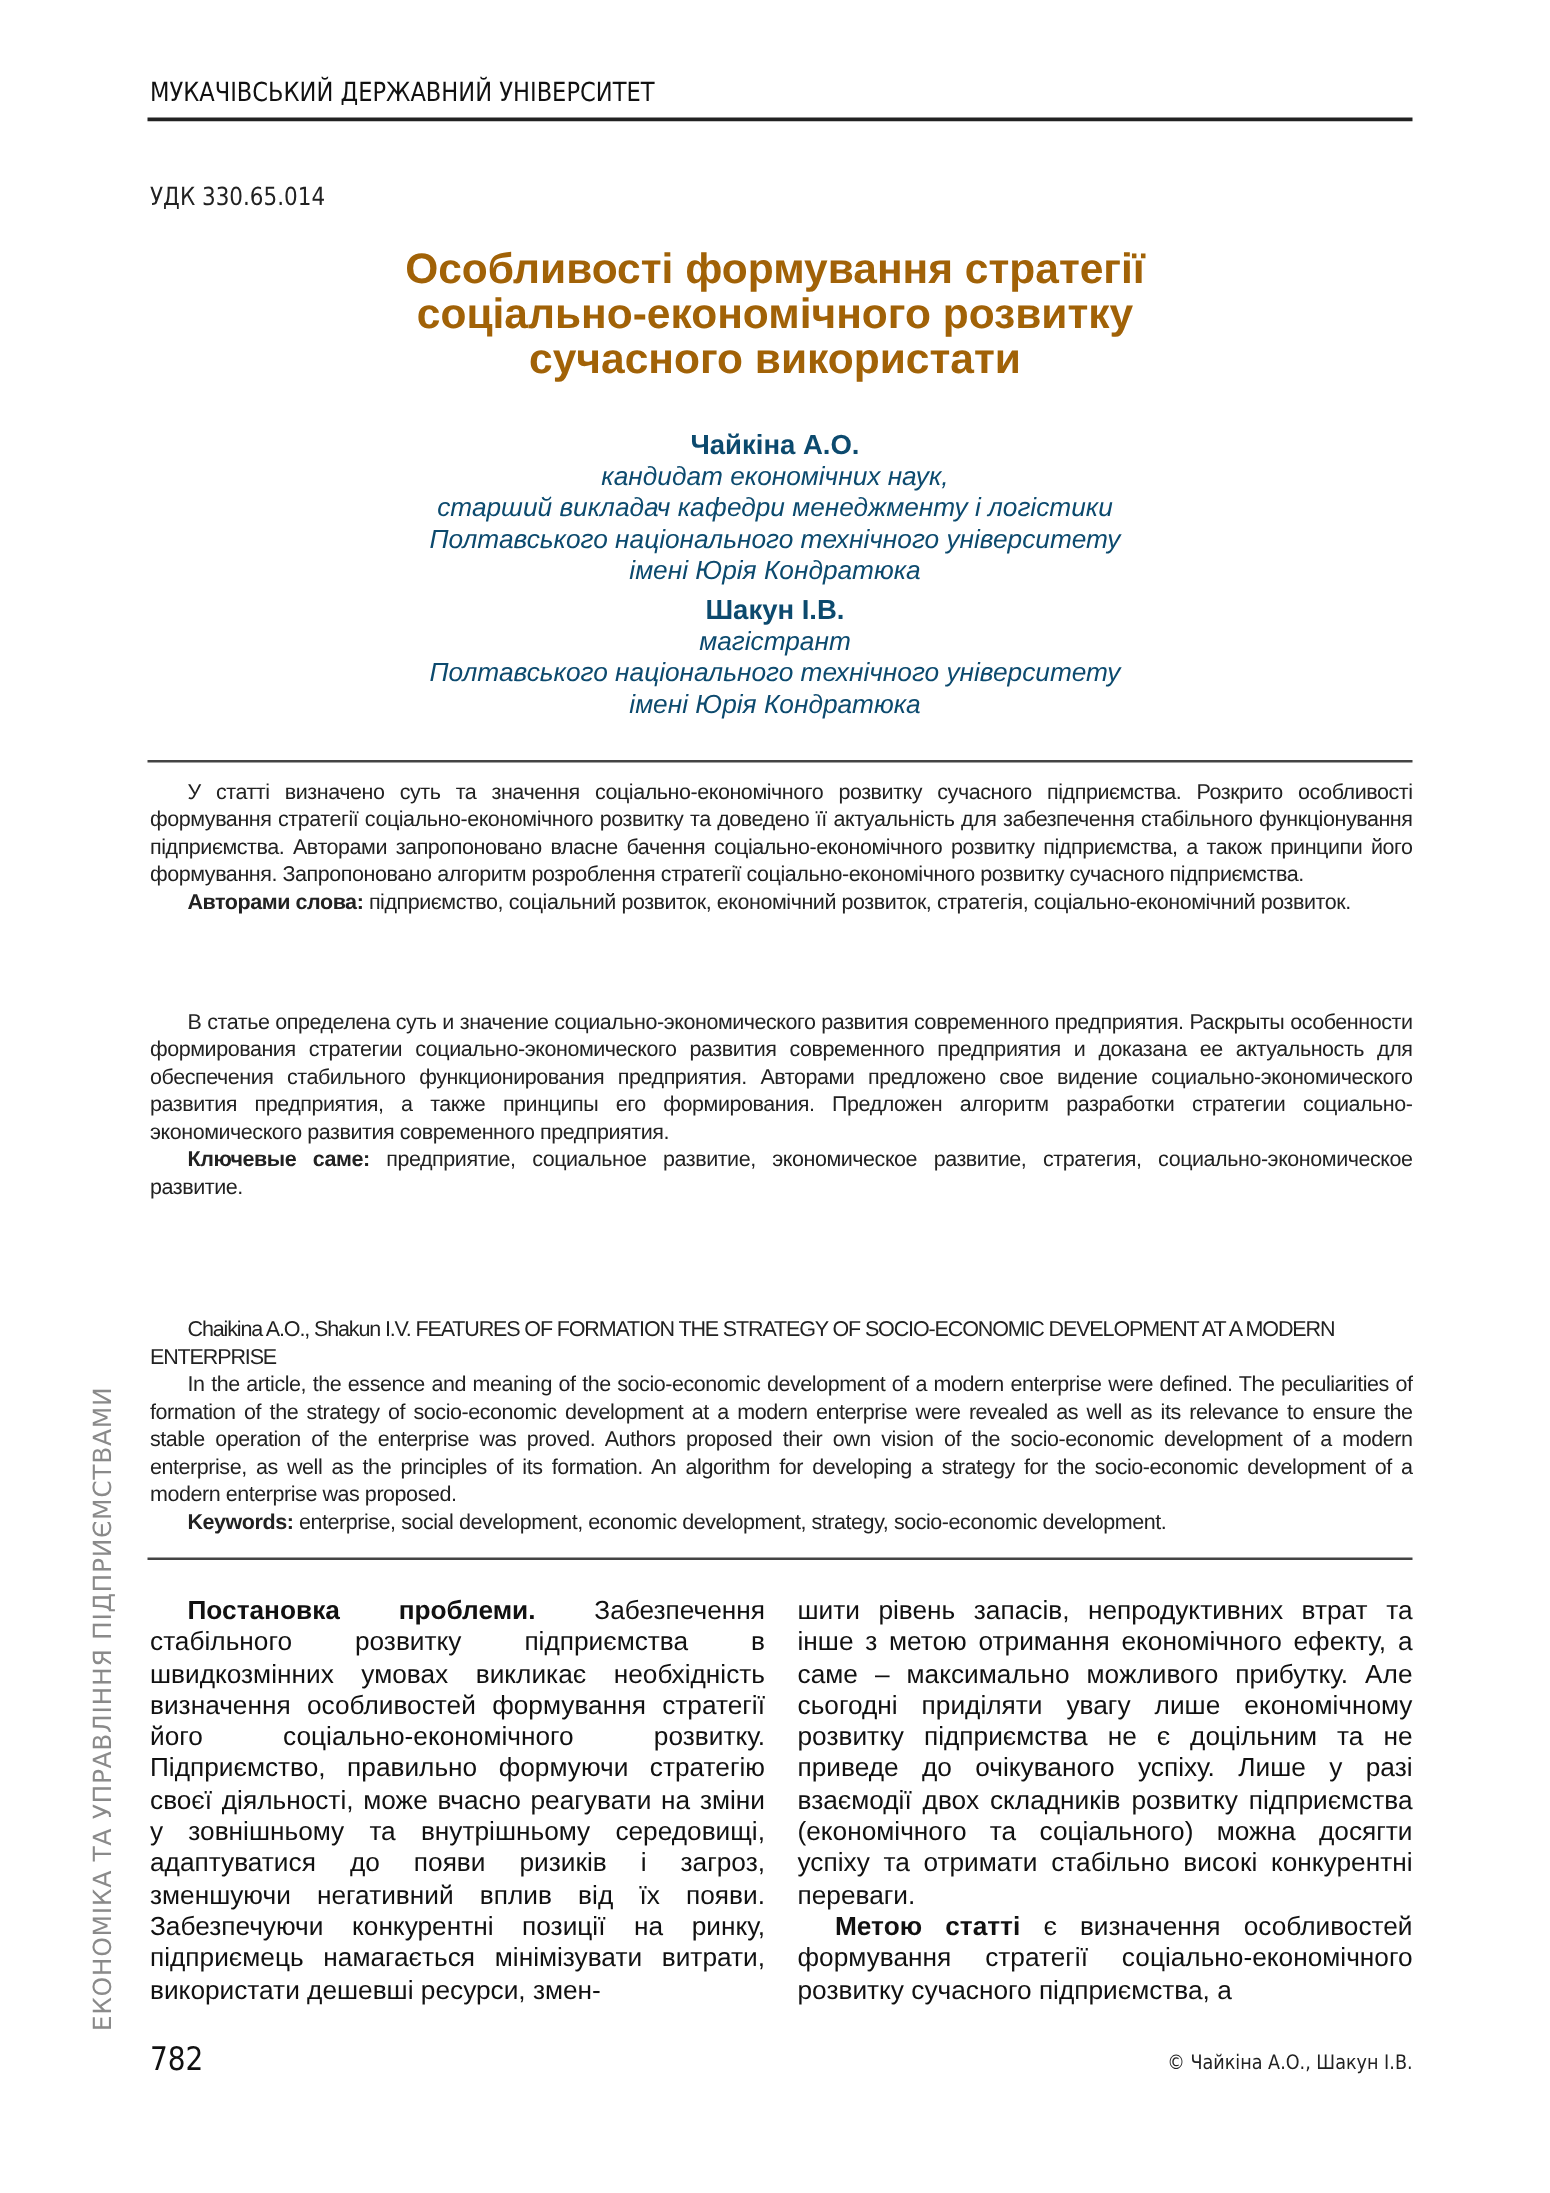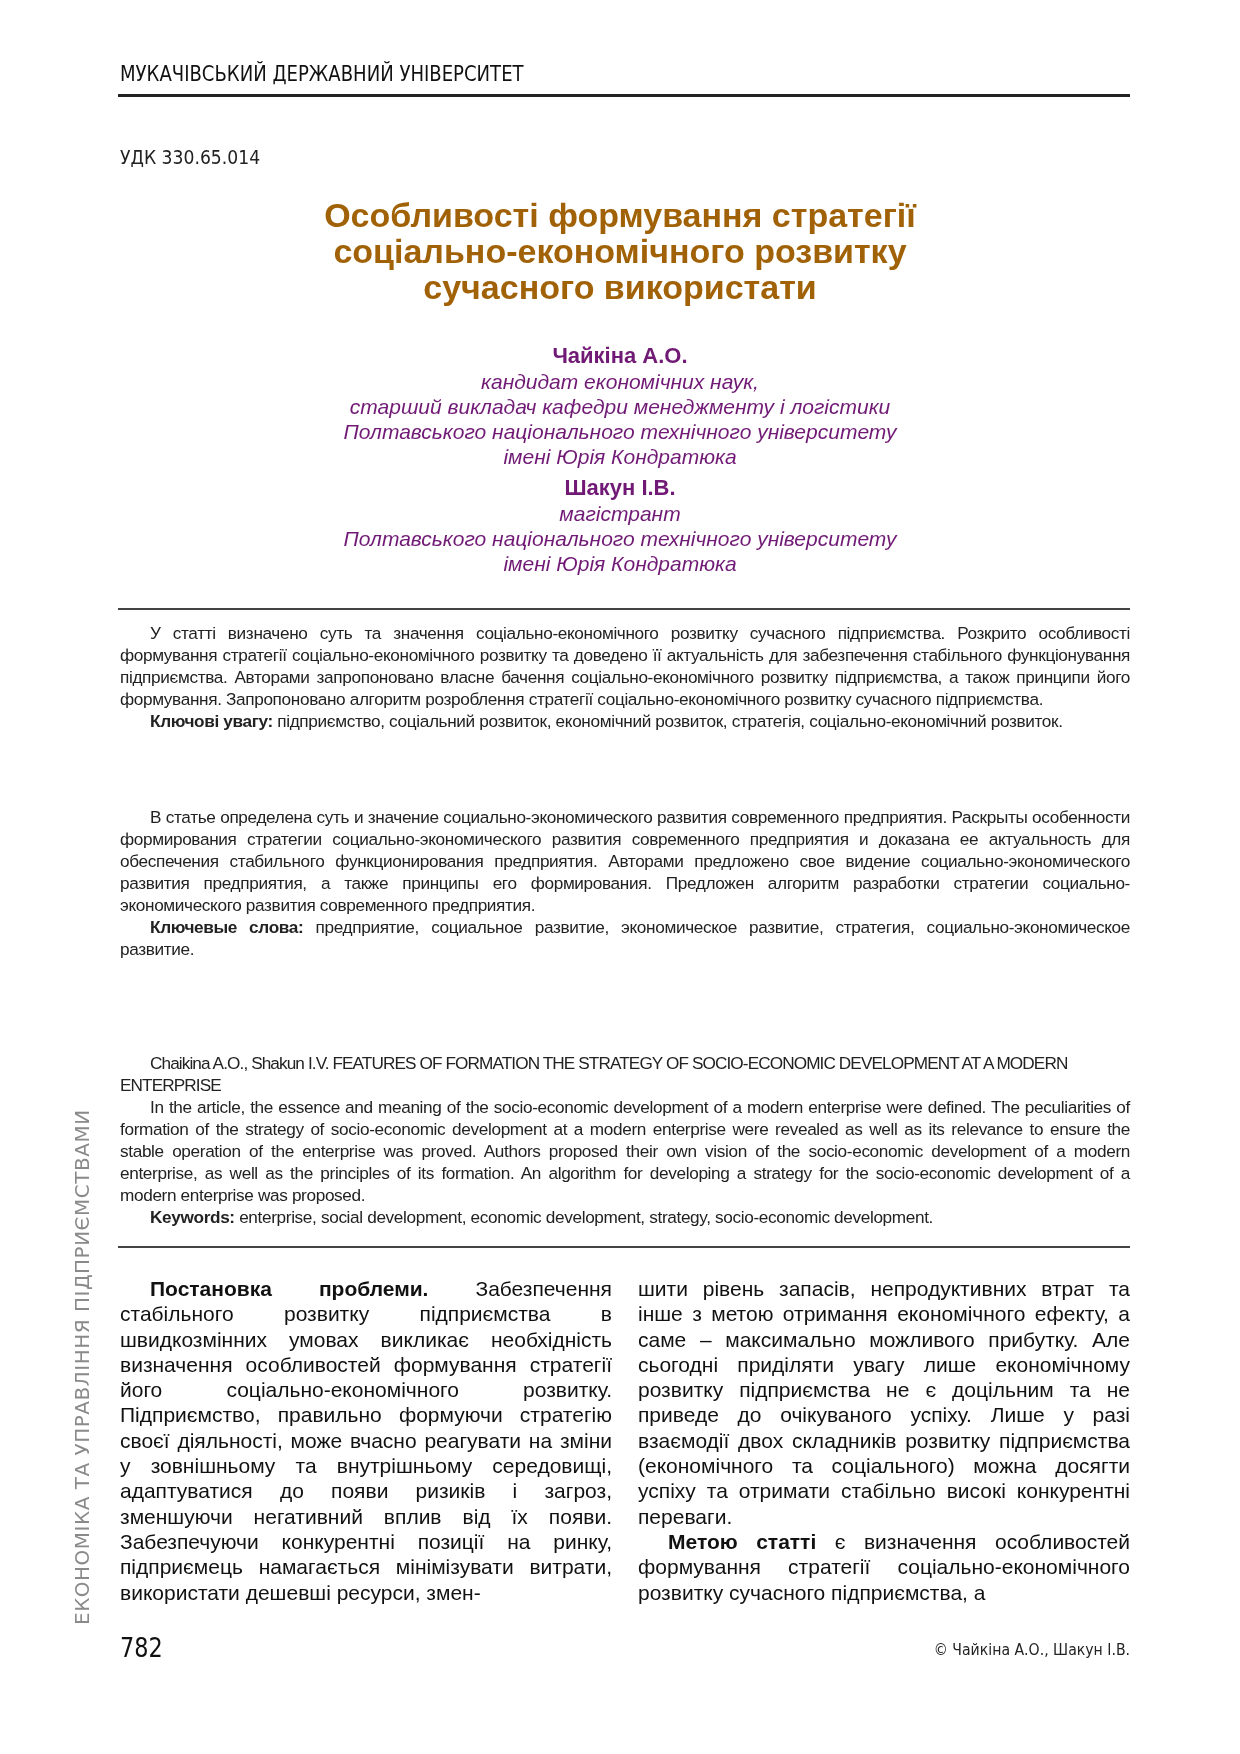--- a/index.html
+++ b/index.html
@@ -20,21 +20,21 @@
 
   .title {
     left: 240px; top: 197px; width: 760px; text-align: center;
     font-family: Liberation Sans, sans-serif; font-weight: bold; font-size: 34px; line-height: 36px;
     color: #a16207;
   }
   .title span { display: block; }
 
   .authors {
     left: 240px; top: 343px; width: 760px; text-align: center;
-    font-family: "Liberation Sans", sans-serif; font-size: 21px; line-height: 25px; color: #701a75;
+    font-family: "Liberation Sans", sans-serif; font-size: 21px; line-height: 25px; color: #0c4a6e;
   }
   .author-name { font-weight: bold; font-size: 22px; display: block; line-height: 26px; }
   .author-line { display: block; font-style: italic; }
   .author-block + .author-block { margin-top: 6px; }
 
   .rule { left: 118px; width: 1012px; height: 2px; background: #444; }
 
   .abstract {
     left: 120px; width: 1010px; font-family: "Liberation Sans", sans-serif; font-size: 17.2px; line-height: 22px;
     text-align: justify; color: #222; letter-spacing: -0.35px;
@@ -86,26 +86,26 @@
     <span class="author-line">магістрант</span>
     <span class="author-line">Полтавського національного технічного університету</span>
     <span class="author-line">імені Юрія Кондратюка</span>
   </div>
 </div>
 
 <div class="abs rule" style="top:608px;"></div>
 
 <div class="abs abstract" style="top:622px;">
   <p>У статті визначено суть та значення соціально-економічного розвитку сучасного підприємства. Розкрито особливості формування стратегії соціально-економічного розвитку та доведено її актуальність для забезпечення стабільного функціонування підприємства. Авторами запропоновано власне бачення соціально-економічного розвитку підприємства, а також принципи його формування. Запропоновано алгоритм розроблення стратегії соціально-економічного розвитку сучасного підприємства.</p>
-  <p><span class="kw-label">Ключові увагу:</span><span> підприємство, соціальний розвиток, економічний розвиток, стратегія, соціально-економічний розвиток.</span></p>
+  <p><span class="kw-label">Авторами слова:</span><span> підприємство, соціальний розвиток, економічний розвиток, стратегія, соціально-економічний розвиток.</span></p>
 </div>
 
 <div class="abs abstract" style="top:806px;">
   <p>В статье определена суть и значение социально-экономического развития современного предприятия. Раскрыты особенности формирования стратегии социально-экономического развития современного предприятия и доказана ее актуальность для обеспечения стабильного функционирования предприятия. Авторами предложено свое видение социально-экономического развития предприятия, а также принципы его формирования. Предложен алгоритм разработки стратегии социально-экономического развития современного предприятия.</p>
-  <p><span class="kw-label">Ключевые слова:</span><span> предприятие, социальное развитие, экономическое развитие, стратегия, социально-экономическое развитие.</span></p>
+  <p><span class="kw-label">Ключевые саме:</span><span> предприятие, социальное развитие, экономическое развитие, стратегия, социально-экономическое развитие.</span></p>
 </div>
 
 <div class="abs abstract" style="top:1052px;">
   <p class="ref-title">Chaikina A.O., Shakun I.V. FEATURES OF FORMATION THE STRATEGY OF SOCIO-ECONOMIC DEVELOPMENT AT A MODERN ENTERPRISE</p>
   <p>In the article, the essence and meaning of the socio-economic development of a modern enterprise were defined. The peculiarities of formation of the strategy of socio-economic development at a modern enterprise were revealed as well as its relevance to ensure the stable operation of the enterprise was proved. Authors proposed their own vision of the socio-economic development of a modern enterprise, as well as the principles of its formation. An algorithm for developing a strategy for the socio-economic development of a modern enterprise was proposed.</p>
   <p><span class="kw-label">Keywords:</span><span> enterprise, social development, economic development, strategy, socio-economic development.</span></p>
 </div>
 
 <div class="abs rule" style="top:1246px;"></div>
 

